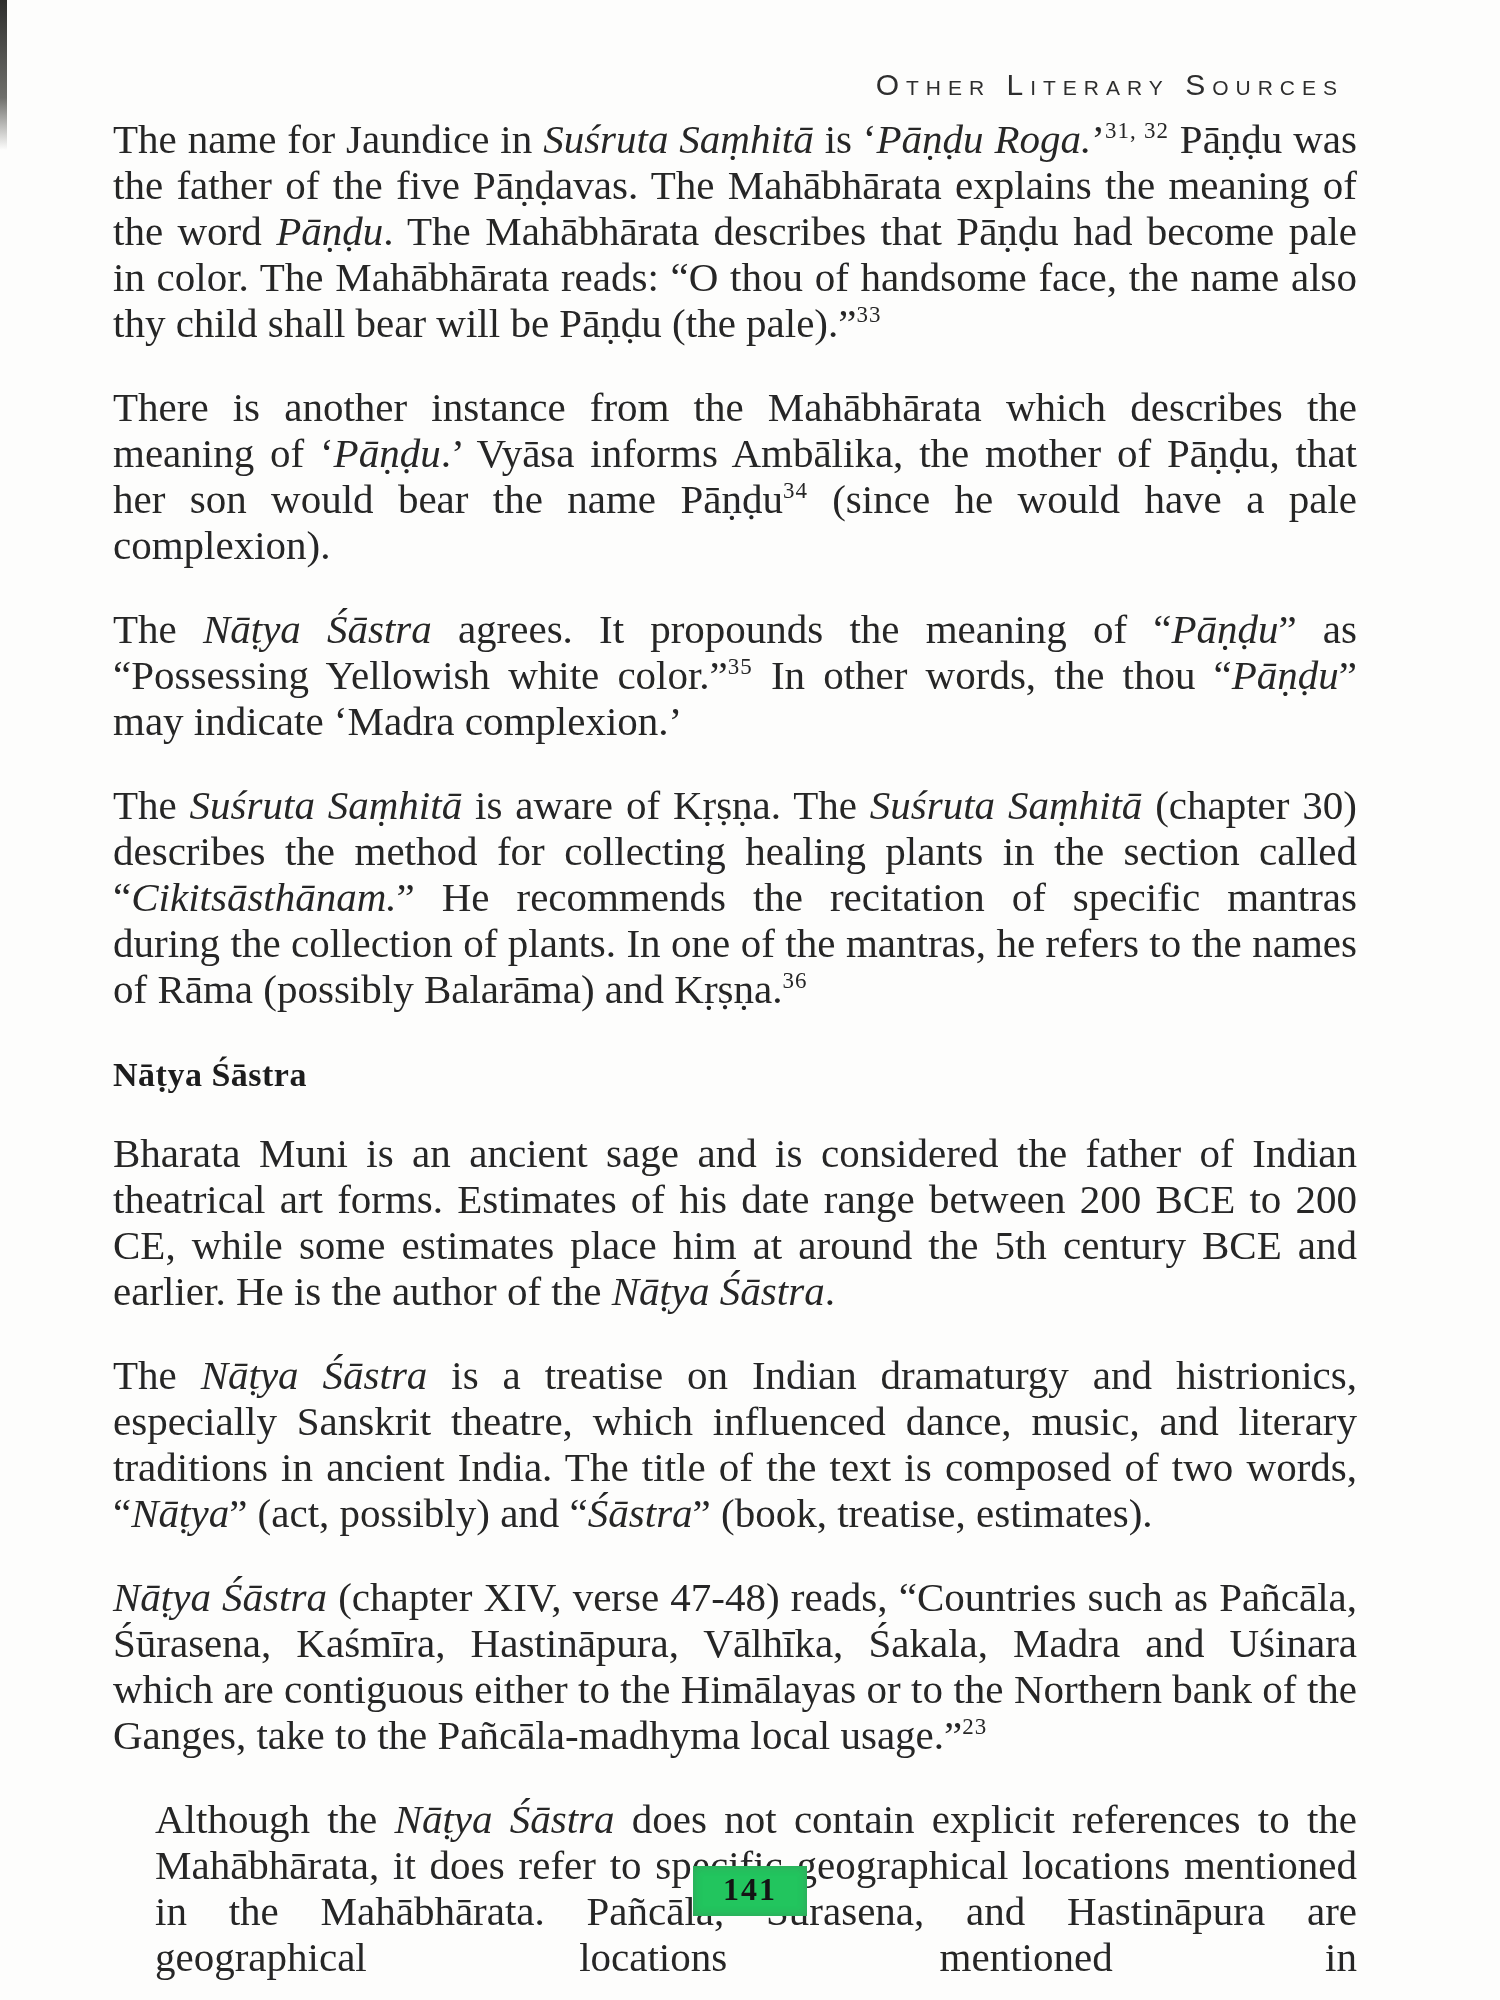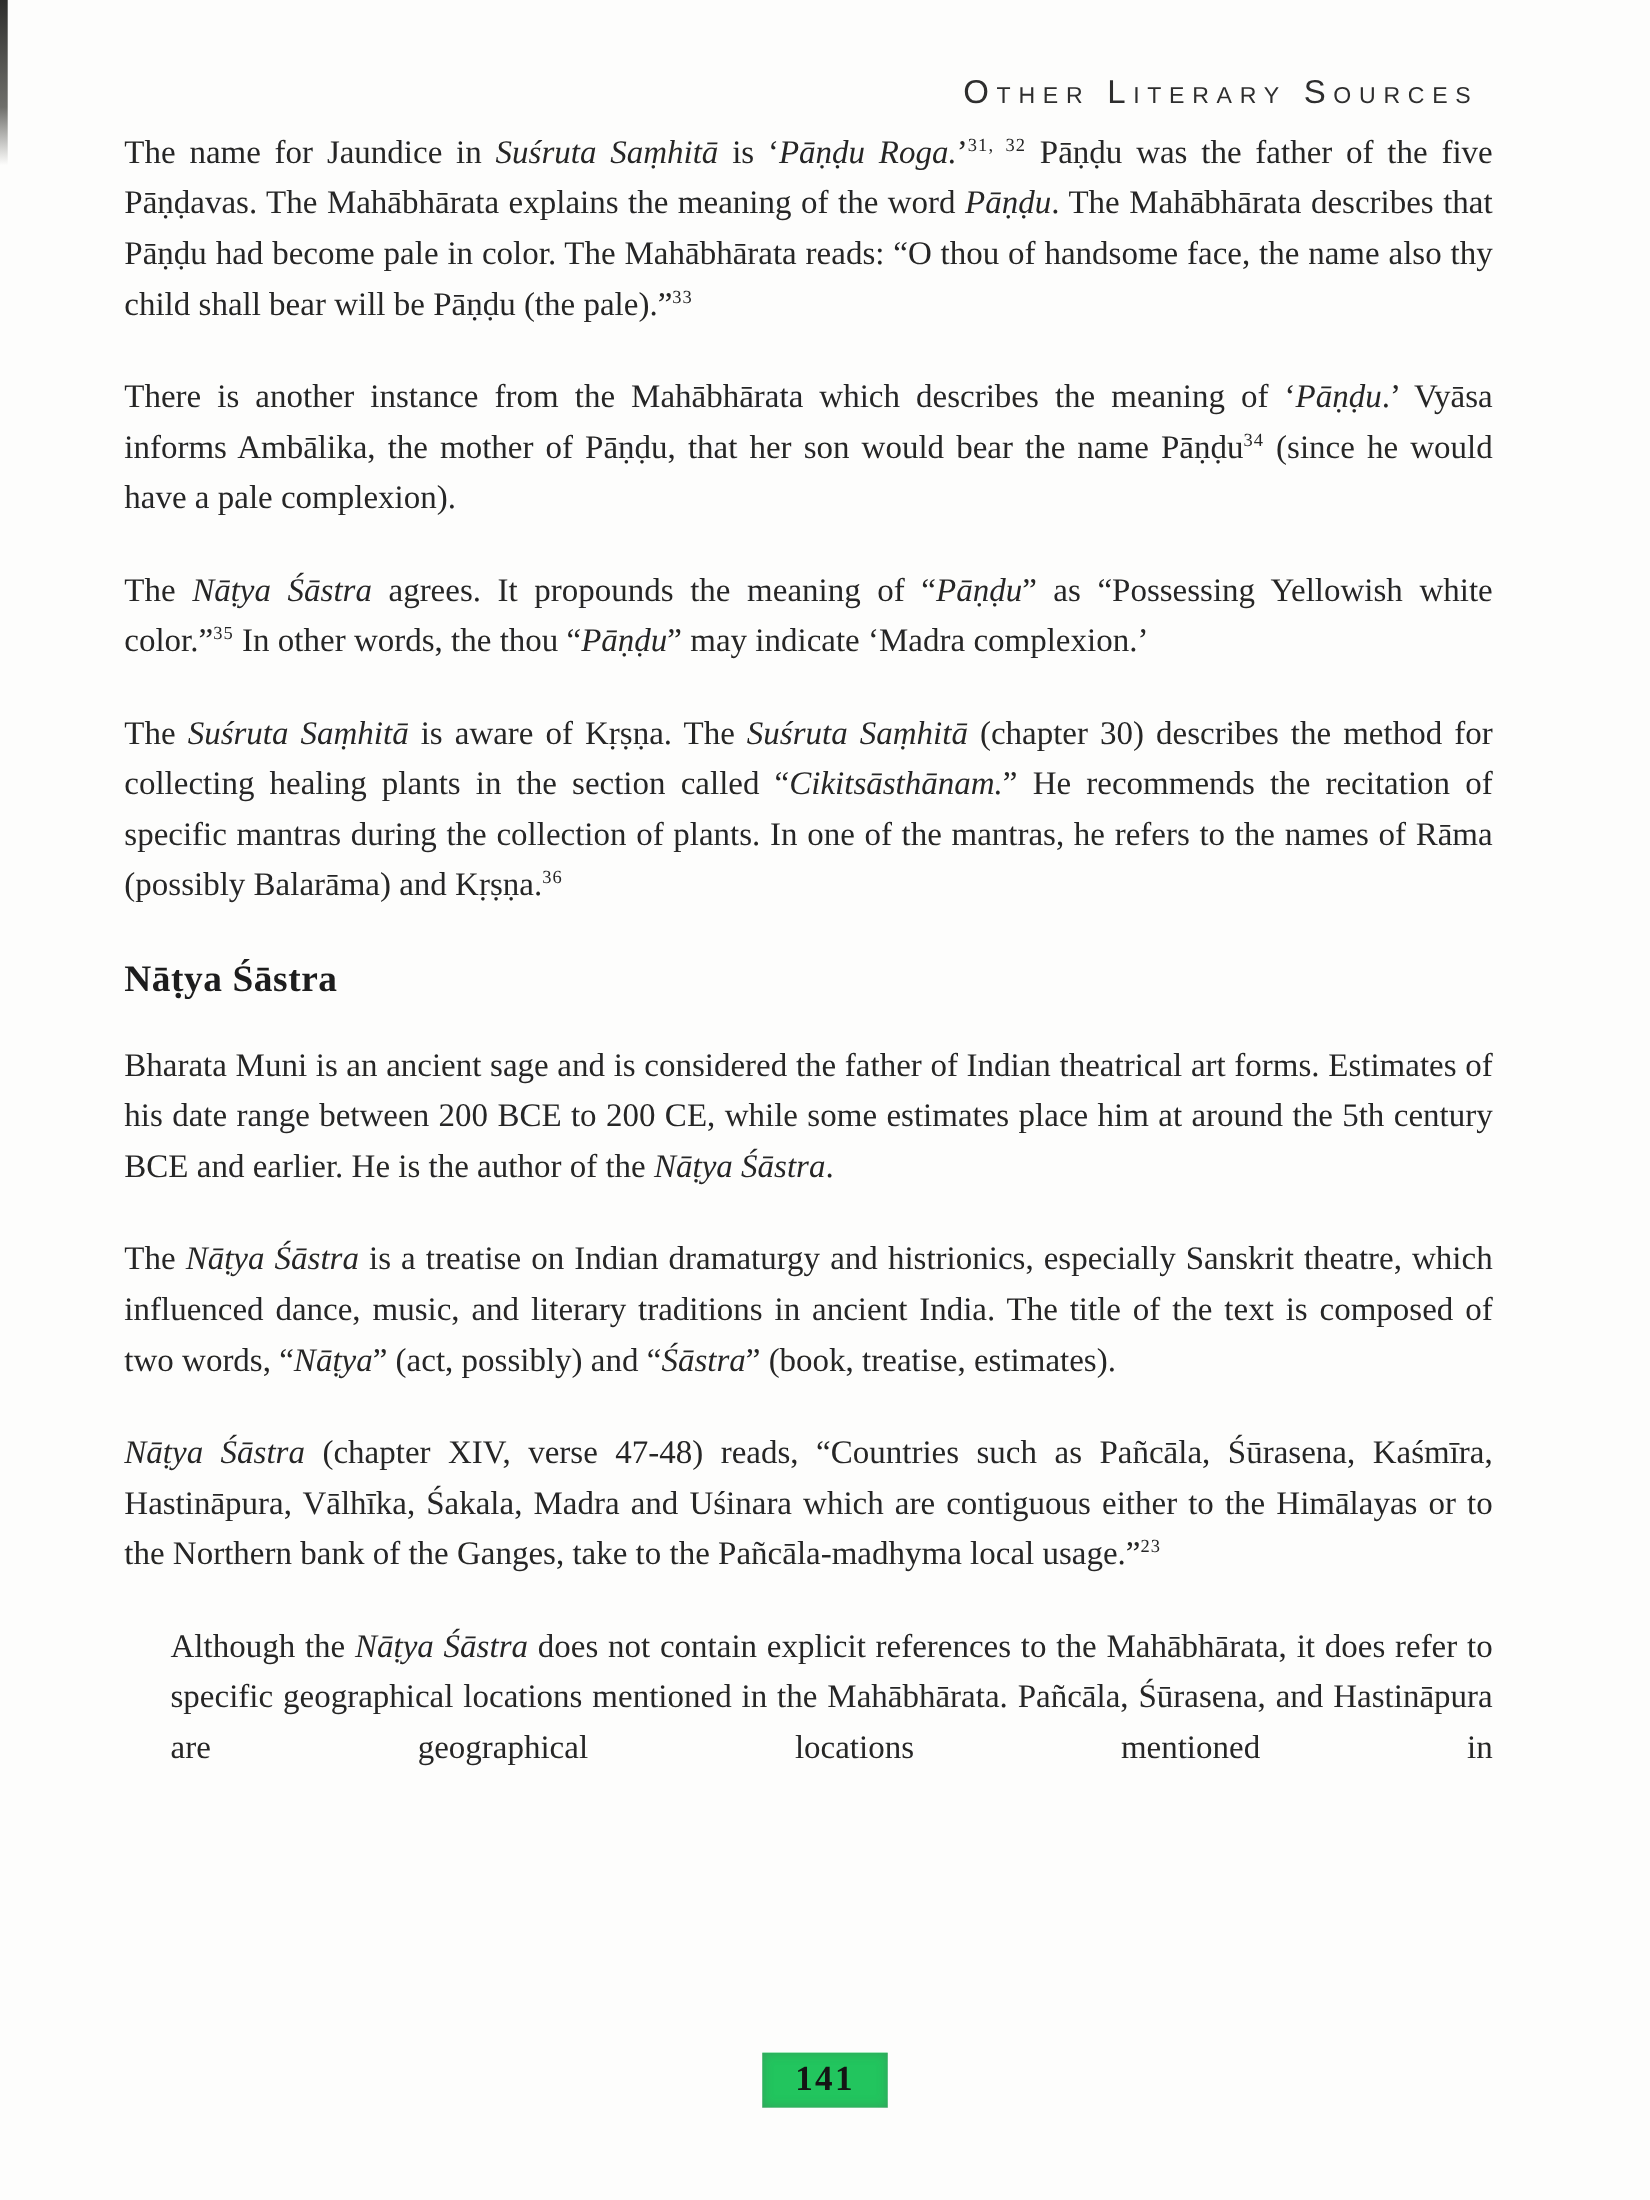--- a/index.html
+++ b/index.html
@@ -32,21 +32,21 @@
     font-weight: 400;
     color: #2e2e2e;
   }
   .page-body {
     position: absolute;
     top: 116px;
     left: 113px;
     width: 1244px;
   }
   .para {
-    font-size: 30px;
+    font-size: 41px;
     line-height: 46px;
     text-align: justify;
     margin-bottom: 38px;
     color: #262626;
   }
   .para:last-child { text-align-last: justify; margin-left: 42px; }
   .para i { font-style: italic; }
   .para sup {
     font-size: 0.56em;
     line-height: 0;

